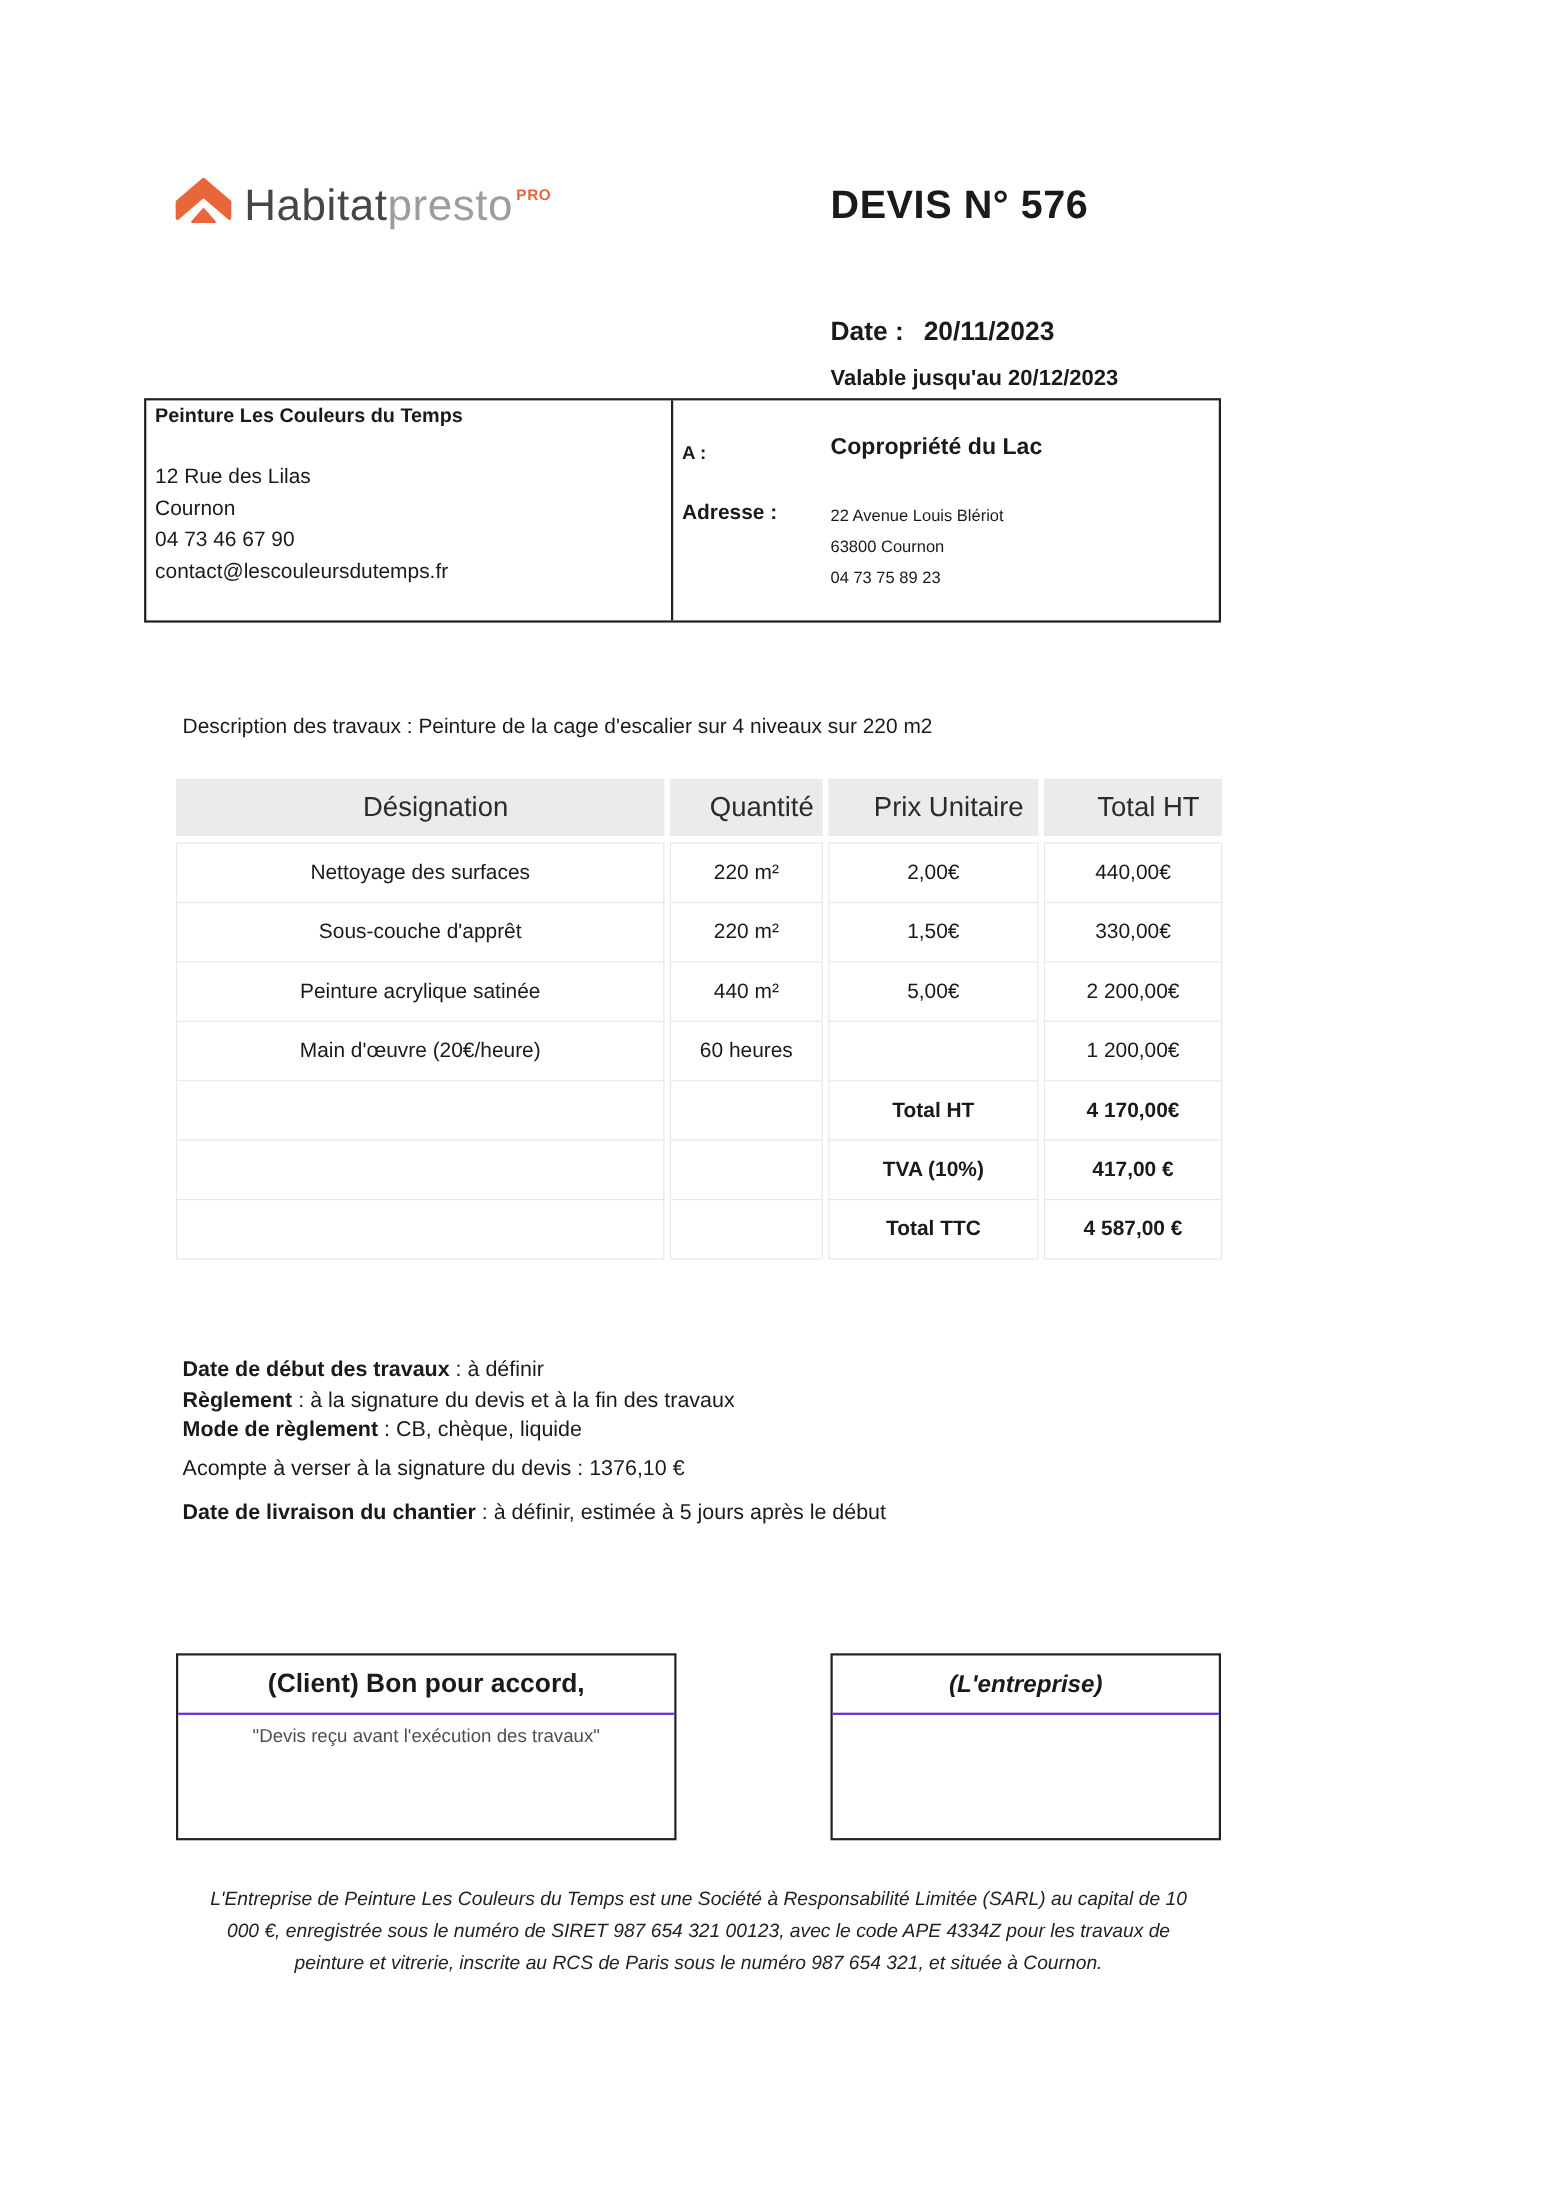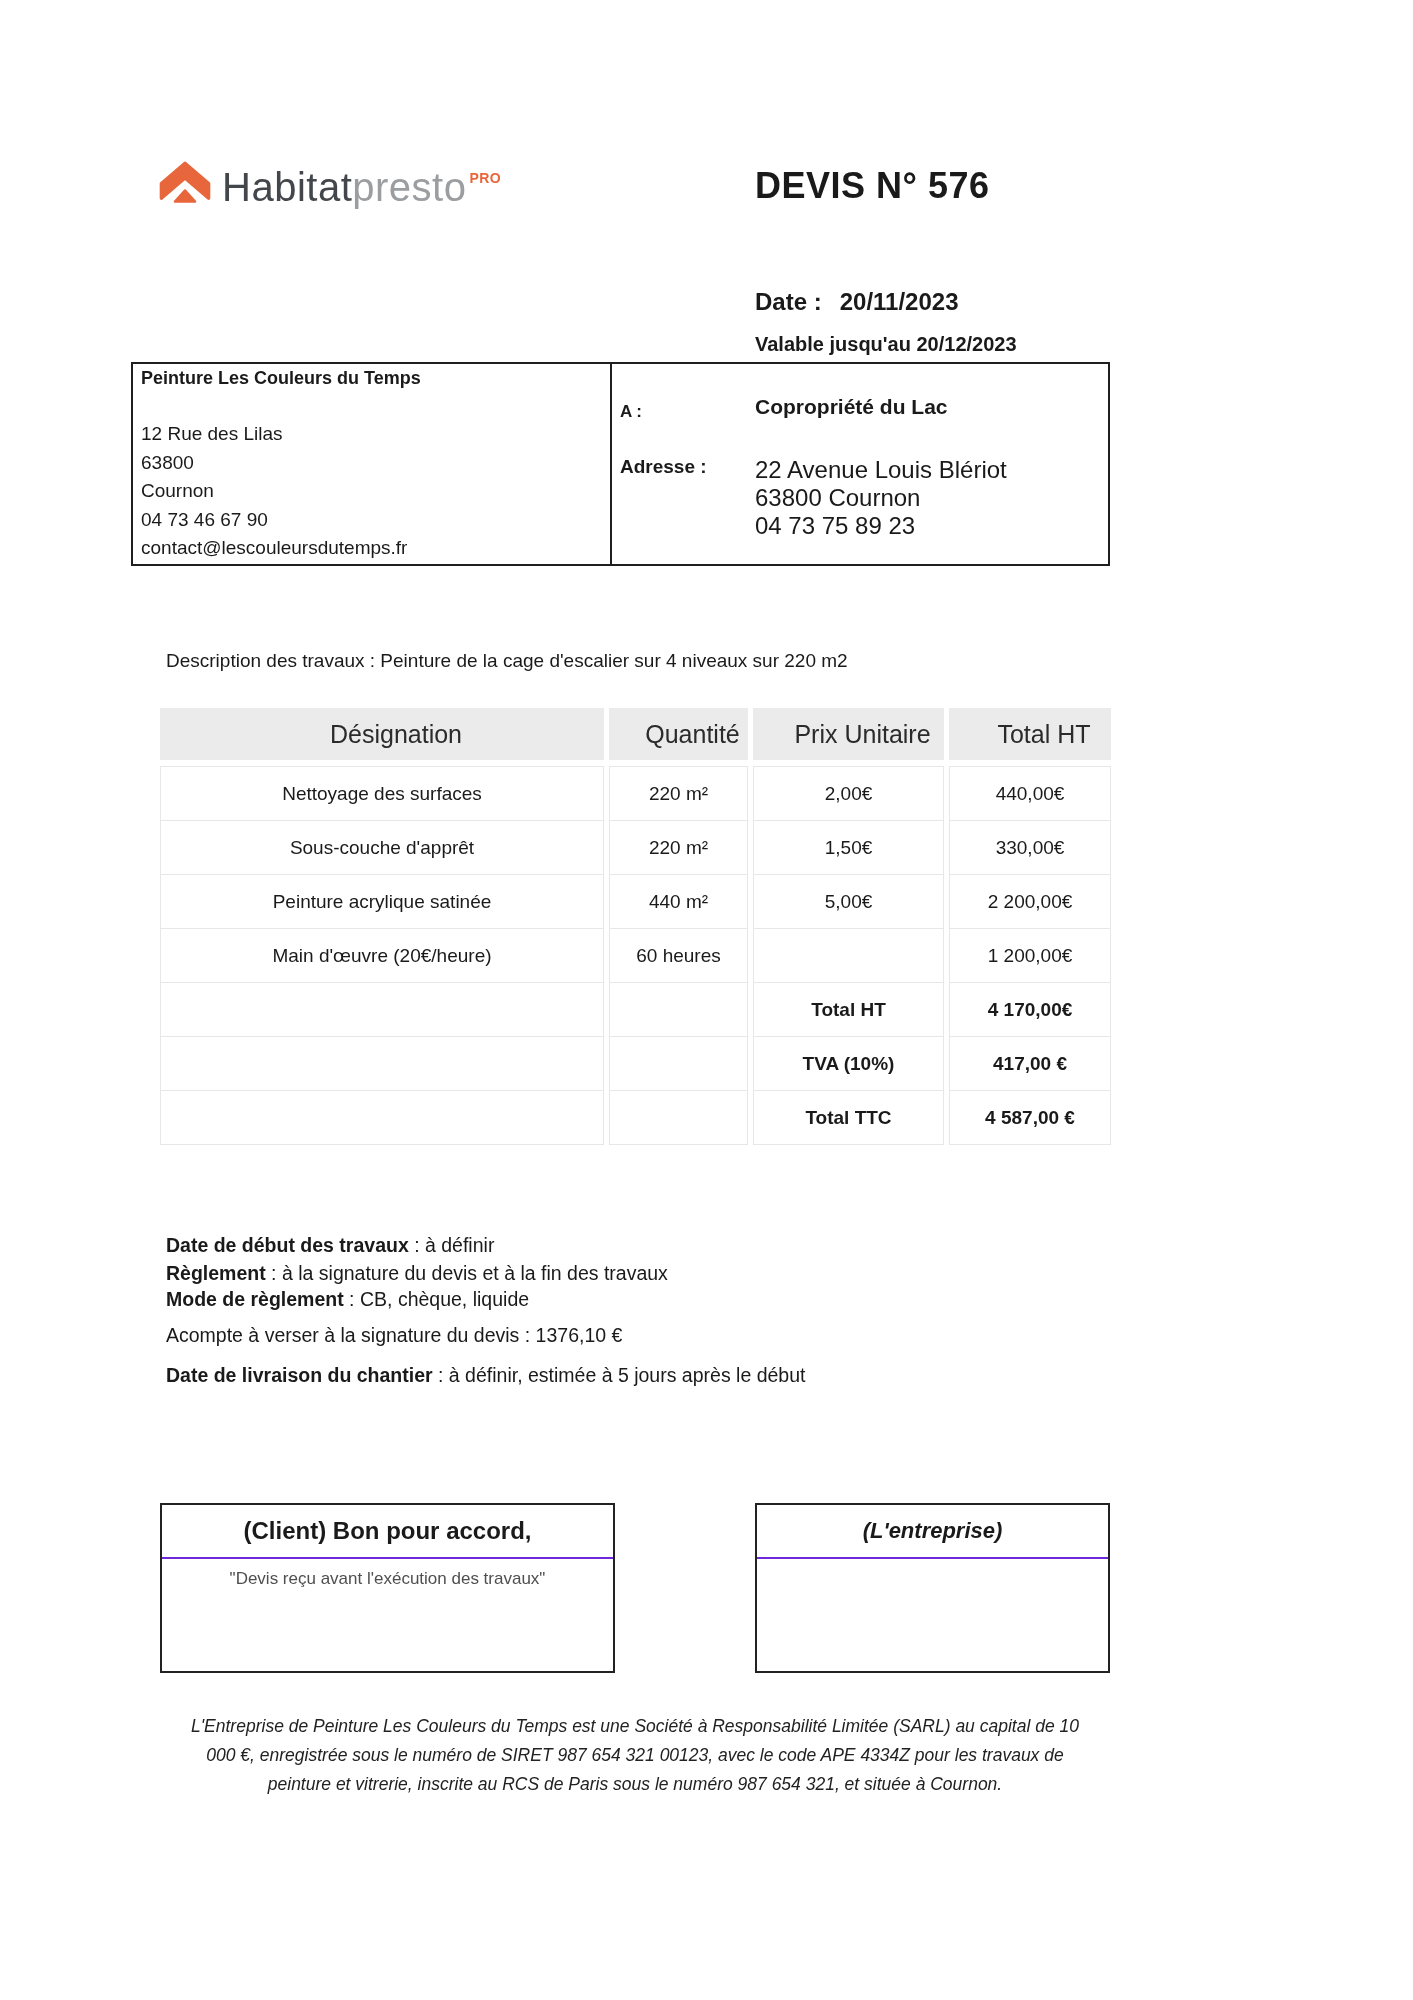--- a/index.html
+++ b/index.html
@@ -29,21 +29,21 @@
 
   
   .parties{position:absolute;left:131px;top:362px;width:979px;height:204px;border:2px solid #1f1f1f;box-sizing:border-box;display:flex;background:#fff;}
   .party-company{width:479px;border-right:2px solid #1f1f1f;box-sizing:border-box;padding:4px 8px;}
   .company-name{font-size:18px;font-weight:bold;}
   .company-lines{margin-top:31px;font-size:19px;line-height:28.5px;}
   .party-client{flex:1;position:relative;}
   .client-to-label{position:absolute;left:8px;top:38px;font-size:17px;font-weight:bold;}
   .client-name{position:absolute;left:143px;top:31px;font-size:21px;font-weight:bold;}
   .client-address-label{position:absolute;left:8px;top:92px;font-size:19px;font-weight:bold;}
-  .client-address{position:absolute;left:143px;top:92px;font-size:24px;line-height:28px;}
+  .client-address{position:absolute;left:143px;top:92px;font-size:15px;line-height:28px;}
 
   
   .description{position:absolute;left:166px;top:650px;font-size:19px;}
 
   
   .quote-table{position:absolute;left:160px;top:708px;width:951px;}
   .t-row{display:grid;grid-template-columns:444px 139px 191px 162px;column-gap:5px;}
   .t-head .t-cell{background:#ebebeb;height:52px;font-size:25px;color:#2b2b2b;padding-left:28px;}
   .t-cell{display:flex;align-items:center;justify-content:center;background:#ffffff;box-sizing:border-box;}
   .t-body{margin-top:6px;}
@@ -89,21 +89,20 @@
   <div class="date-line">
     <span>Date :</span><span class="date-value">20/11/2023</span>
   </div>
   <div class="valid-line">Valable jusqu'au 20/12/2023</div>
 
   <div class="parties">
     <div class="party-company">
       <div class="company-name">Peinture Les Couleurs du Temps</div>
       <div class="company-lines">
         <div>12 Rue des Lilas</div>
-        <div>63800</div>
         <div>Cournon</div>
         <div>04 73 46 67 90</div>
         <div>contact@lescouleursdutemps.fr</div>
       </div>
     </div>
     <div class="party-client">
       <div class="client-to-label">A :</div>
       <div class="client-name">Copropriété du Lac</div>
       <div class="client-address-label">Adresse :</div>
       <div class="client-address">

